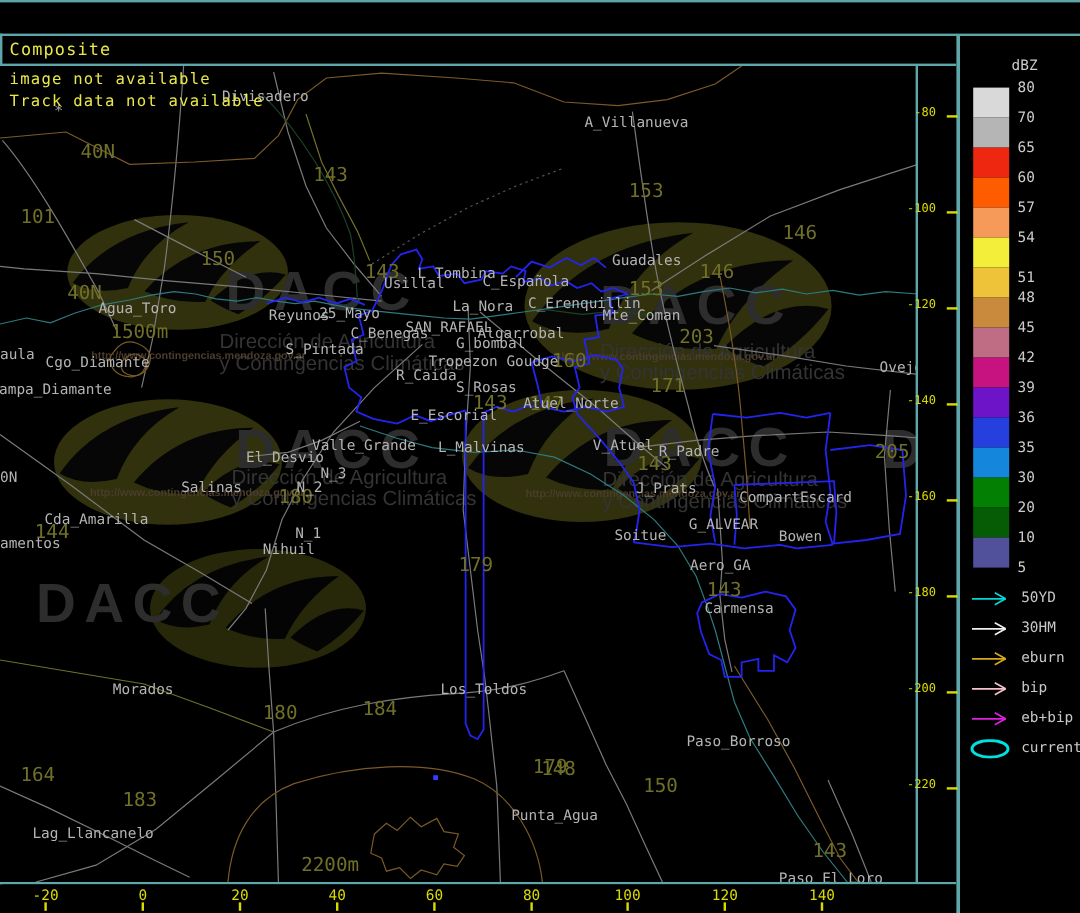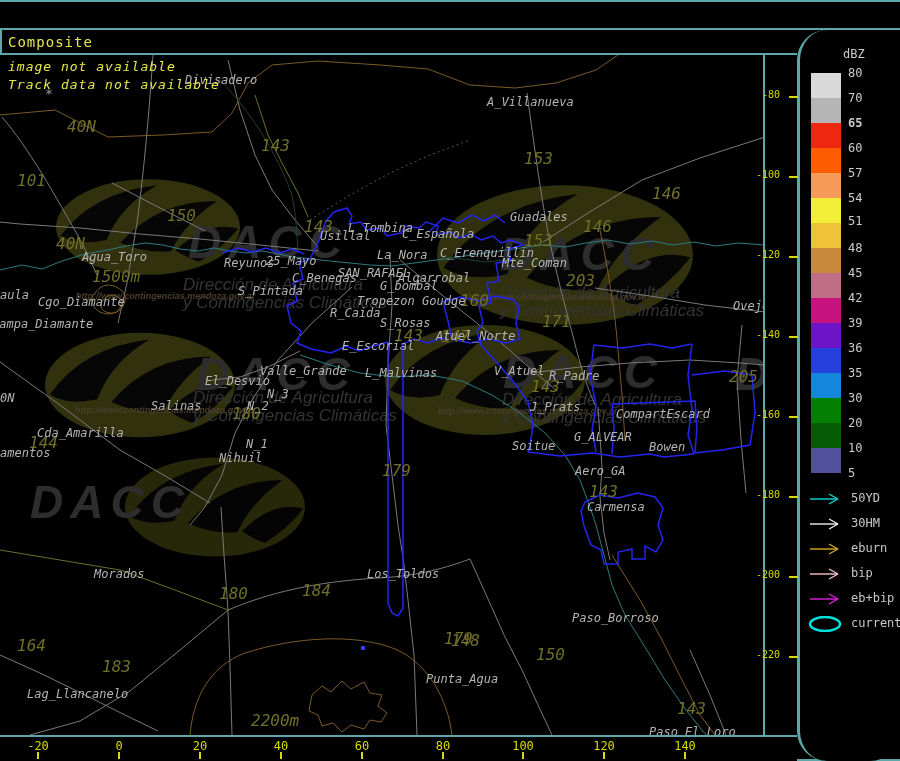--- a/index.html
+++ b/index.html
@@ -3,42 +3,42 @@
 <meta charset="utf-8">
 <style>
   html,body{margin:0;padding:0;background:#000;}
   #screen{position:relative;width:900px;height:761px;background:#000;overflow:hidden;
     font-family:"DejaVu Sans Mono", monospace; -webkit-font-smoothing:none;}
   .hline{position:absolute;height:2px;background:var(--frame,#5da6aa);}
   .vline{position:absolute;width:2px;background:var(--frame,#5da6aa);}
   #titlebar{position:absolute;left:0;top:2px;width:900px;height:26px;color:#c6c6c6;
     font-size:13px;text-align:center;line-height:26px;letter-spacing:1px;}
   #modebar{position:absolute;left:8px;top:34px;color:var(--warn,#e8e84a);font-size:14px;letter-spacing:1px;}
-  #map{position:absolute;left:0;top:55px;width:765px;height:680px;overflow:hidden;background:#000;font-style:italic;}
+  #map{position:absolute;left:0;top:55px;width:765px;height:680px;overflow:hidden;background:#000;}
   #map svg{position:absolute;left:0;top:0;}
   .msg{position:absolute;color:var(--warn,#e8e84a);font-size:13px;letter-spacing:1px;white-space:pre;z-index:6;}
   .wm-dacc{position:absolute;font-family:"Liberation Sans",sans-serif;font-weight:bold;
     font-size:46px;letter-spacing:7px;color:#2d2d2d;z-index:2;white-space:pre;}
   .wm-line{position:absolute;font-family:"Liberation Sans",sans-serif;font-size:17px;
     color:#343434;z-index:2;white-space:pre;}
   .wm-url{position:absolute;font-family:"Liberation Sans",sans-serif;font-weight:bold;
     font-size:9px;color:#4a3d2c;z-index:2;white-space:pre;}
   .place{position:absolute;color:var(--label,#b4b4b4);font-size:12px;white-space:pre;z-index:5;}
   .rnum{position:absolute;color:var(--route,#707028);font-size:16px;white-space:pre;z-index:4;}
   #lines-svg{z-index:3;}
   #logo-svg{z-index:1;}
   .bluedot{position:absolute;width:4px;height:4px;background:#3a3aff;z-index:5;}
   #vaxis{position:absolute;left:763px;top:55px;width:2px;height:680px;background:var(--frame,#5da6aa);z-index:7;}
   .ylab{position:absolute;width:44px;text-align:right;color:var(--axis,#dada00);font-size:10px;z-index:9;}
   .ytickm{position:absolute;left:789px;width:9px;height:2px;background:var(--axis,#dada00);z-index:9;}
   #xaxis{position:absolute;left:0;top:737px;width:797px;height:24px;background:#000;}
   .xlab{position:absolute;top:2px;width:48px;text-align:center;color:var(--axis,#dada00);font-size:12px;}
   .xtickm{position:absolute;top:15px;width:2px;height:7px;background:var(--axis,#dada00);}
   #sidebar{position:absolute;left:797px;top:30px;width:103px;height:731px;background:#000;
-    border-left:3px solid var(--frame,#5da6aa);box-sizing:border-box;border-radius:30px;}
+    border-left:3px solid var(--frame,#5da6aa);box-sizing:border-box;}
   #dbz-title{position:absolute;left:43px;top:17px;color:#cccccc;font-size:12px;}
   .swatch{position:absolute;left:11px;width:30px;}
   .slab{position:absolute;left:48px;color:#cccccc;font-size:12px;}
   .legrow{position:absolute;left:0;width:103px;height:18px;}
   .legrow svg{position:absolute;left:8px;top:1px;}
   .leglab{position:absolute;left:51px;top:1px;color:#c8c8c8;font-size:12px;}
   .star{position:absolute;color:#9a9a9a;font-size:13px;z-index:5;}
 </style>
 </head>
 <body>
@@ -285,25 +285,25 @@
       <div class="swatch" style="top: 243px; height: 25px; background: rgb(191, 109, 133);"></div>
       <div class="swatch" style="top: 268px; height: 25px; background: rgb(198, 19, 128);"></div>
       <div class="swatch" style="top: 293px; height: 25px; background: rgb(109, 20, 201);"></div>
       <div class="swatch" style="top: 318px; height: 25px; background: rgb(38, 64, 221);"></div>
       <div class="swatch" style="top: 343px; height: 25px; background: rgb(20, 135, 220);"></div>
       <div class="swatch" style="top: 368px; height: 25px; background: rgb(3, 128, 3);"></div>
       <div class="swatch" style="top: 393px; height: 25px; background: rgb(5, 92, 5);"></div>
       <div class="swatch" style="top: 418px; height: 25px; background: rgb(80, 80, 155);"></div>
       <div class="slab" style="top: 36px;">80</div>
       <div class="slab" style="top: 61px;">70</div>
-      <div class="slab" style="top: 86px; font-weight: bold;">65</div>
+      <div class="slab" style="top: 86px;">65</div>
       <div class="slab" style="top: 111px;">60</div>
       <div class="slab" style="top: 136px;">57</div>
       <div class="slab" style="top: 161px;">54</div>
-      <div class="slab" style="top: 184px;">51</div>
+      <div class="slab" style="top: 194px;">51</div>
       <div class="slab" style="top: 211px;">48</div>
       <div class="slab" style="top: 236px;">45</div>
       <div class="slab" style="top: 261px;">42</div>
       <div class="slab" style="top: 286px;">39</div>
       <div class="slab" style="top: 311px; text-align: right;">36</div>
       <div class="slab" style="top: 336px;">35</div>
       <div class="slab" style="top: 361px;">30</div>
       <div class="slab" style="top: 386px;">20</div>
       <div class="slab" style="top: 411px;">10</div>
       <div class="slab" style="top: 436px;">5</div>

